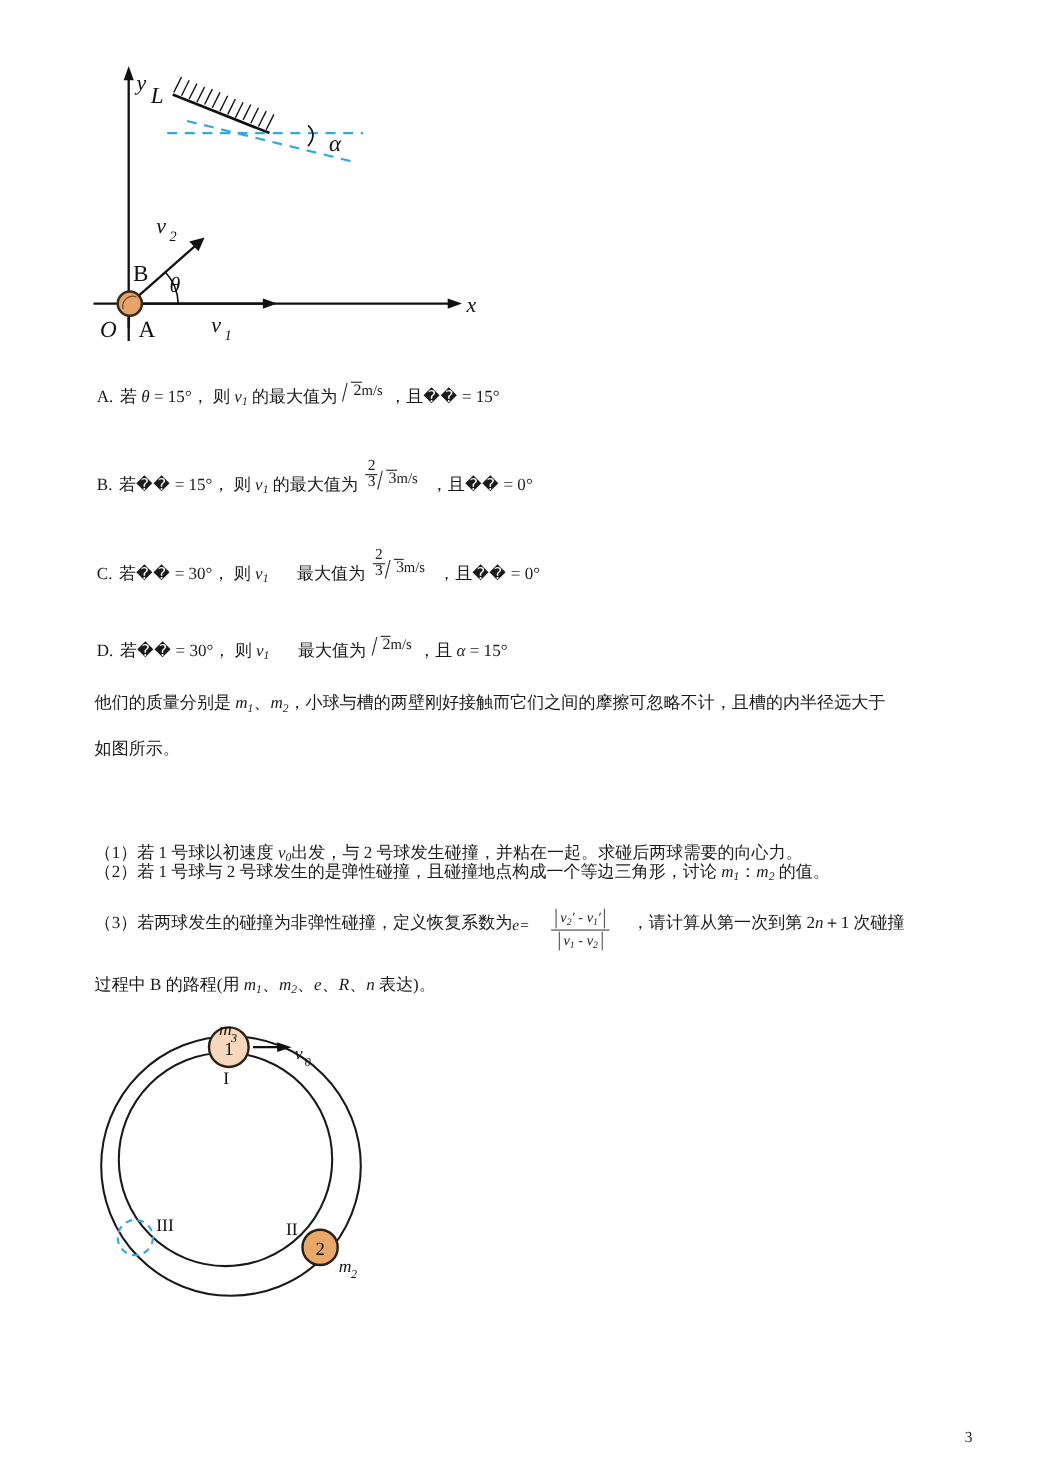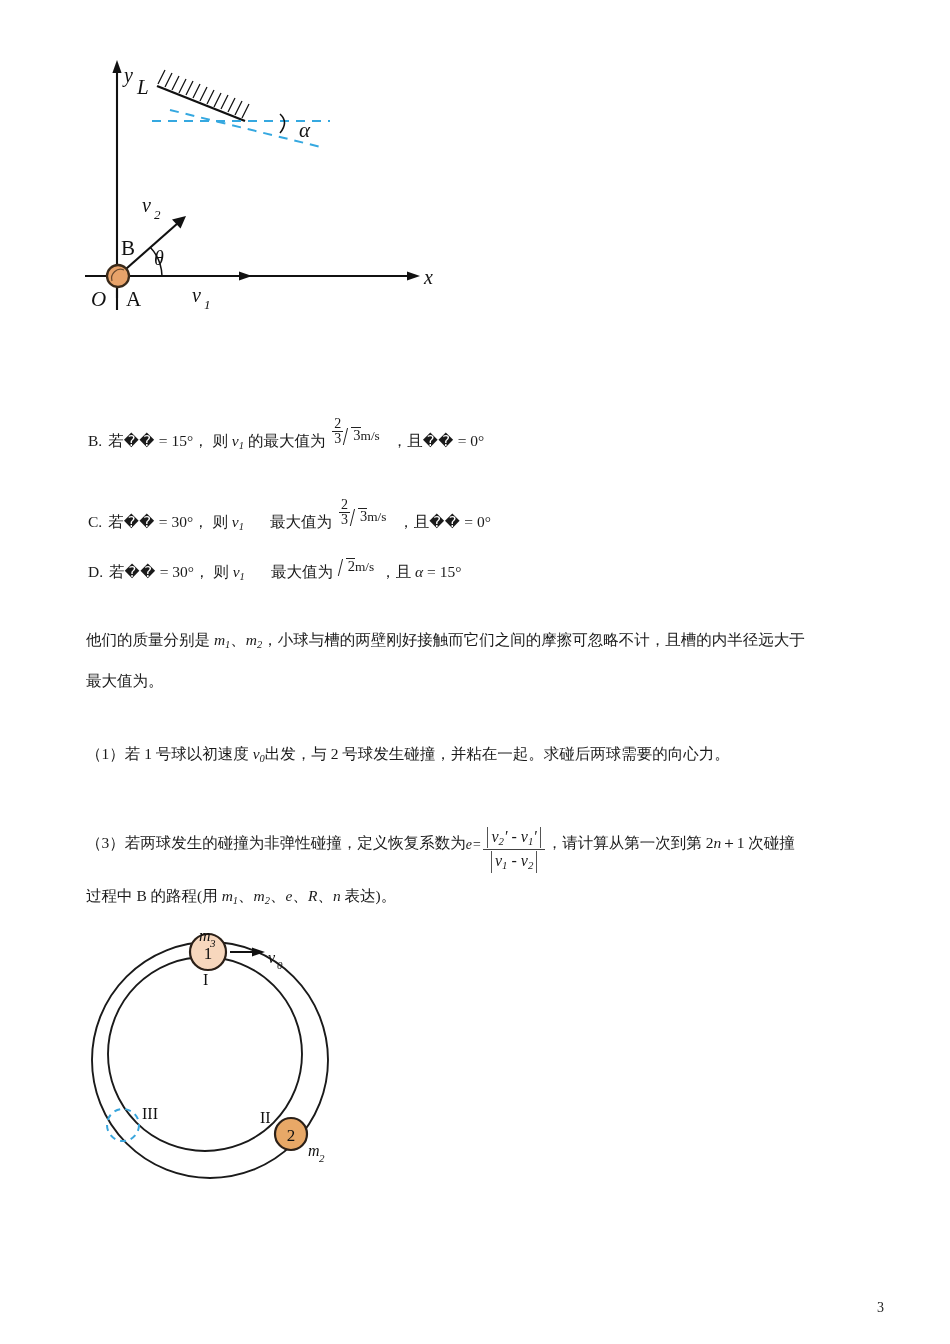--- a/index.html
+++ b/index.html
@@ -36,21 +36,21 @@
     position: absolute;
     left: 88px;
     width: 800px;
     font-size: 15.5px;
     line-height: 1.5;
     white-space: nowrap;
   }
   .opt-a { top: 345px; }
   .opt-b { top: 417px; }
   .opt-c { top: 498px; }
-  .opt-d { top: 556px; }
+  .opt-d { top: 576px; }
 
   .cn { font-family: "Liberation Serif", "DejaVu Serif", serif; }
   .mi {
     font-style: italic;
     font-family: "Liberation Serif", "DejaVu Serif", serif;
   }
   .sub {
     font-size: 0.68em;
     vertical-align: -0.28em;
     font-style: italic;
@@ -118,33 +118,33 @@
     position: absolute;
     left: 86px;
     width: 790px;
     font-size: 15.5px;
     line-height: 1.55;
   }
   #q5-stem { top: 628px; }
   #q5-stem .ln { display: block; margin-bottom: 16px; white-space: nowrap; }
   #q5-stem .ln:last-child { margin-bottom: 0; }
 
-  #q5-sub1 { top: 742px; white-space: nowrap; }
+  #q5-sub1 { top: 764px; white-space: nowrap; }
   #q5-sub2 { top: 781px; white-space: nowrap; }
   #q5-sub3 { top: 824px; white-space: nowrap; }
   #q5-sub3b { top: 884px; white-space: nowrap; }
 
   
   .efrac {
     display: inline-block;
     vertical-align: -1.05em;
     text-align: center;
-    font-size: 16px;
+    font-size: 13px;
     line-height: 1.25;
-    margin: 0 2px;
+    margin: 0 20px;
     position: relative;
     top: 0.1em;
   }
   .efrac .num { display: block; padding: 1px 4px 1px; }
   .efrac .den {
     display: block;
     border-top: 1.05px solid #444;
     padding: 1px 4px 1px;
   }
   .abs {
@@ -258,20 +258,31 @@
       <g>
         <text class="svg-label svg-italic" x="112" y="254" font-size="20">v</text>
         <text class="svg-label svg-italic" x="124" y="261" font-size="13">1</text>
       </g>
       <text class="svg-label" x="41" y="207" font-size="21">B</text>
       <text class="svg-label svg-italic" x="11" y="258" font-size="21">O</text>
       <text class="svg-label" x="46" y="258" font-size="21">A</text>
     </svg>
   </div>
 
+  <div class="option-line opt-a">
+    <span class="cn">A.</span><span class="gap-small"></span><span class="cn">若</span>
+    <span class="mi">θ</span>
+    <span class="cn">= 15°，</span>
+    <span class="cn">则</span>
+    <span class="mi">v</span><span class="sub">1</span>
+    <span class="cn">的最大值为</span>
+    <span class="sqrt-box"><span class="radical"><span class="radicand">2</span></span><span class="unit">m/s</span></span>
+    <span class="cn">，且</span><span class="repl">��</span>
+    <span class="cn">= 15°</span>
+  </div>
 
   <div class="option-line opt-b">
     <span class="cn">B.</span><span class="gap-small"></span><span class="cn">若</span><span class="repl">��</span>
     <span class="cn">= 15°，</span>
     <span class="cn">则</span>
     <span class="mi">v</span><span class="sub">1</span>
     <span class="cn">的最大值为</span>
     <span class="sqrt-box"><span class="frac"><span class="num">2</span><span class="den">3</span></span><span class="radical"><span class="radicand">3</span></span><span class="unit">m/s</span></span>
     <span class="gap-small"></span><span class="cn">，且</span><span class="repl">��</span>
     <span class="cn">= 0°</span>
@@ -293,27 +304,30 @@
     <span class="cn">则</span>
     <span class="mi">v</span><span class="sub">1</span><span class="gap-mid"></span><span class="cn">最大值为</span>
     <span class="sqrt-box"><span class="radical"><span class="radicand">2</span></span><span class="unit">m/s</span></span>
     <span class="cn">，且</span>
     <span class="mi">α</span>
     <span class="cn">= 15°</span>
   </div>
 
   <div class="para" id="q5-stem">
     <span class="ln"><span class="cn">他们的质量分别是 </span><span class="mi">m</span><span class="sub">1</span><span class="cn">、</span><span class="mi">m</span><span class="sub">2</span><span class="cn">，小球与槽的两壁刚好接触而它们之间的摩擦可忽略不计，且槽的内半径远大于</span></span>
-    <span class="ln"><span class="cn">最大值为。</span></span>
+    <span class="ln"><span class="cn">如图所示。</span></span>
   </div>
 
   <div class="para" id="q5-sub1">
     <span class="cn">（1）若 1 号球以初速度 </span><span class="mi">v</span><span class="sub">0</span><span class="cn">出发，与 2 号球发生碰撞，并粘在一起。求碰后两球需要的向心力。</span>
   </div>
 
+  <div class="para" id="q5-sub2">
+    <span class="cn">（2）若 1 号球与 2 号球发生的是弹性碰撞，且碰撞地点构成一个等边三角形，讨论 </span><span class="mi">m</span><span class="sub">1</span><span class="cn">：</span><span class="mi">m</span><span class="sub">2</span><span class="cn"> 的值。</span>
+  </div>
 
   <div class="para" id="q5-sub3">
     <span class="cn">（3）若两球发生的碰撞为非弹性碰撞，定义恢复系数为</span><span class="e-sym">e</span><span class="e-sym">=</span><span class="efrac"><span class="num"><span class="abs"><span class="mi">v</span><span class="sub">2</span>′ <span>-</span> <span class="mi">v</span><span class="sub">1</span>′</span></span><span class="den"><span class="abs"><span class="mi">v</span><span class="sub">1</span> <span>-</span> <span class="mi">v</span><span class="sub">2</span></span></span></span><span class="cn">，请计算从第一次到第 2</span><span class="mi">n</span><span class="cn">＋1 次碰撞</span>
   </div>
 
   <div class="para" id="q5-sub3b">
     <span class="cn">过程中 B 的路程(用 </span><span class="mi">m</span><span class="sub">1</span><span class="cn">、</span><span class="mi">m</span><span class="sub">2</span><span class="cn">、</span><span class="mi">e</span><span class="cn">、</span><span class="mi">R</span><span class="cn">、</span><span class="mi">n</span><span class="cn"> 表达)。</span>
   </div>
 
   <div id="fig-ring">

